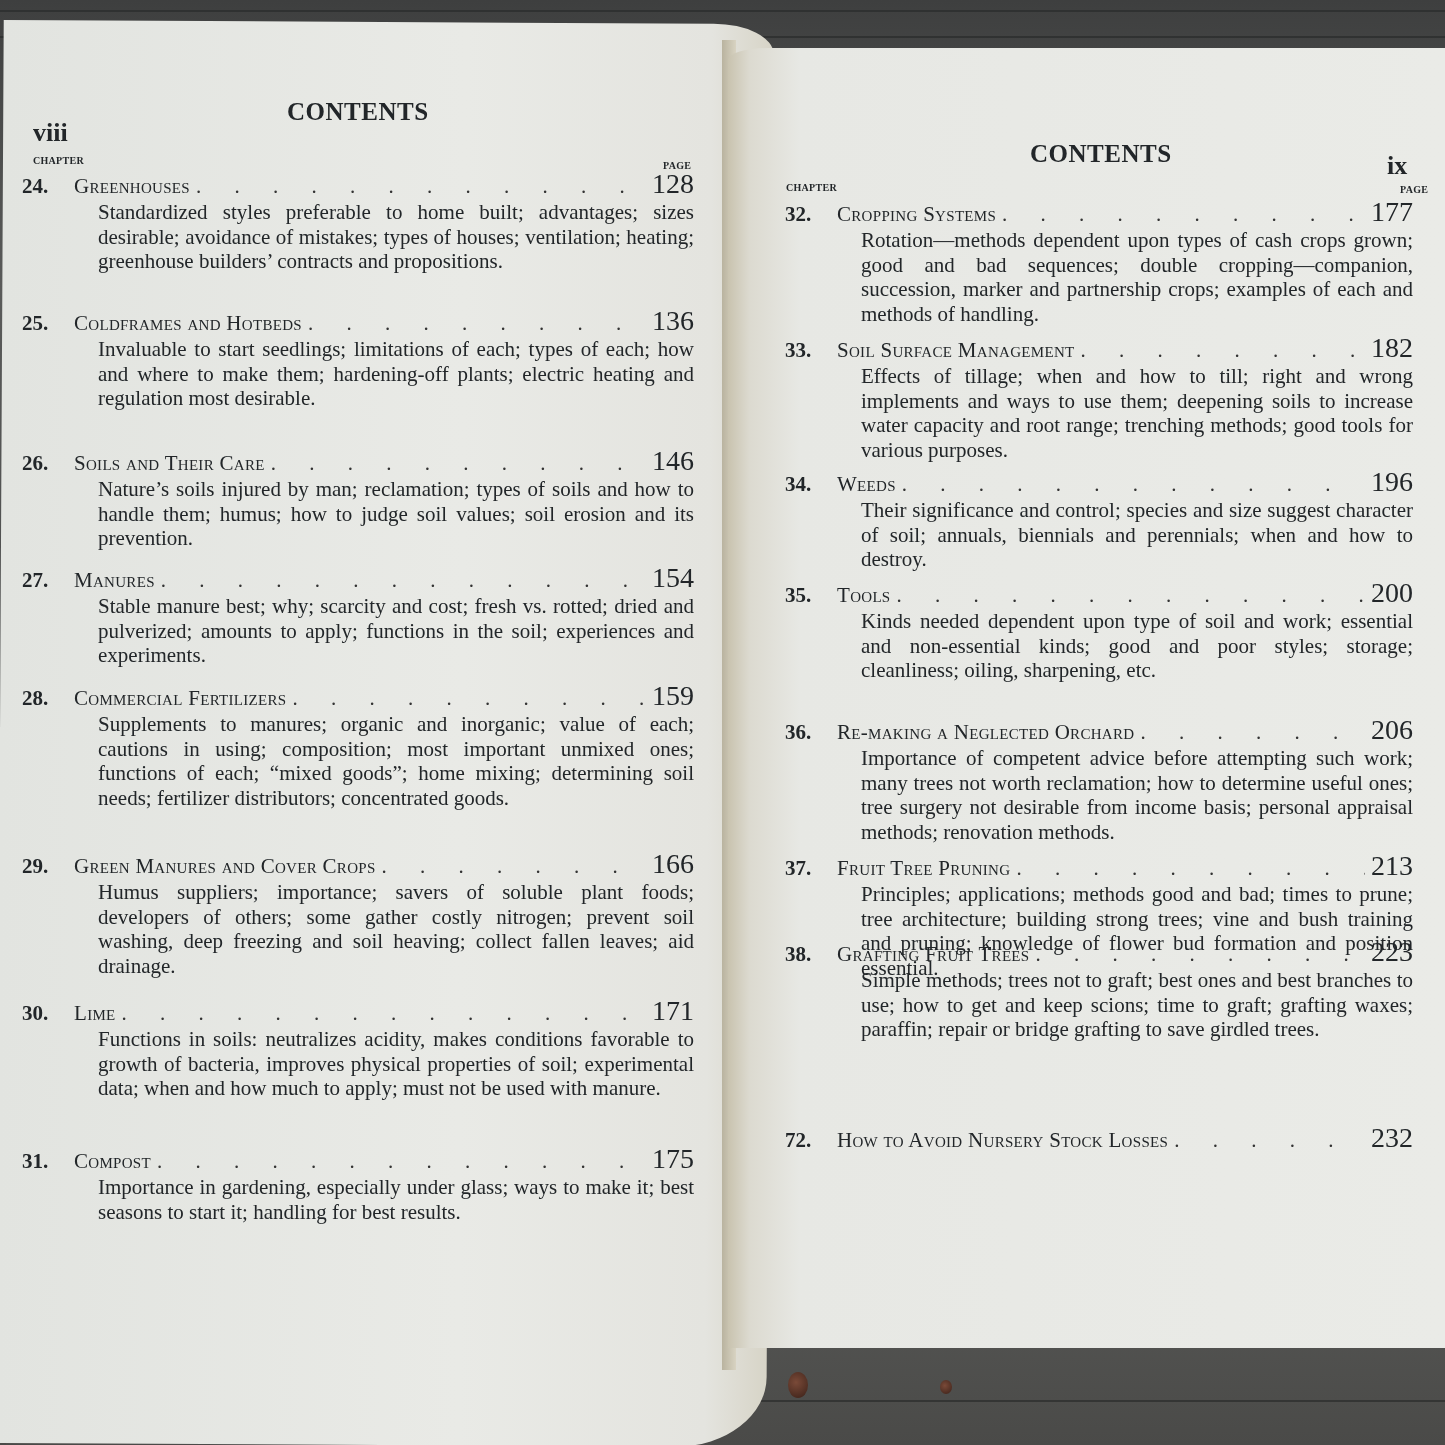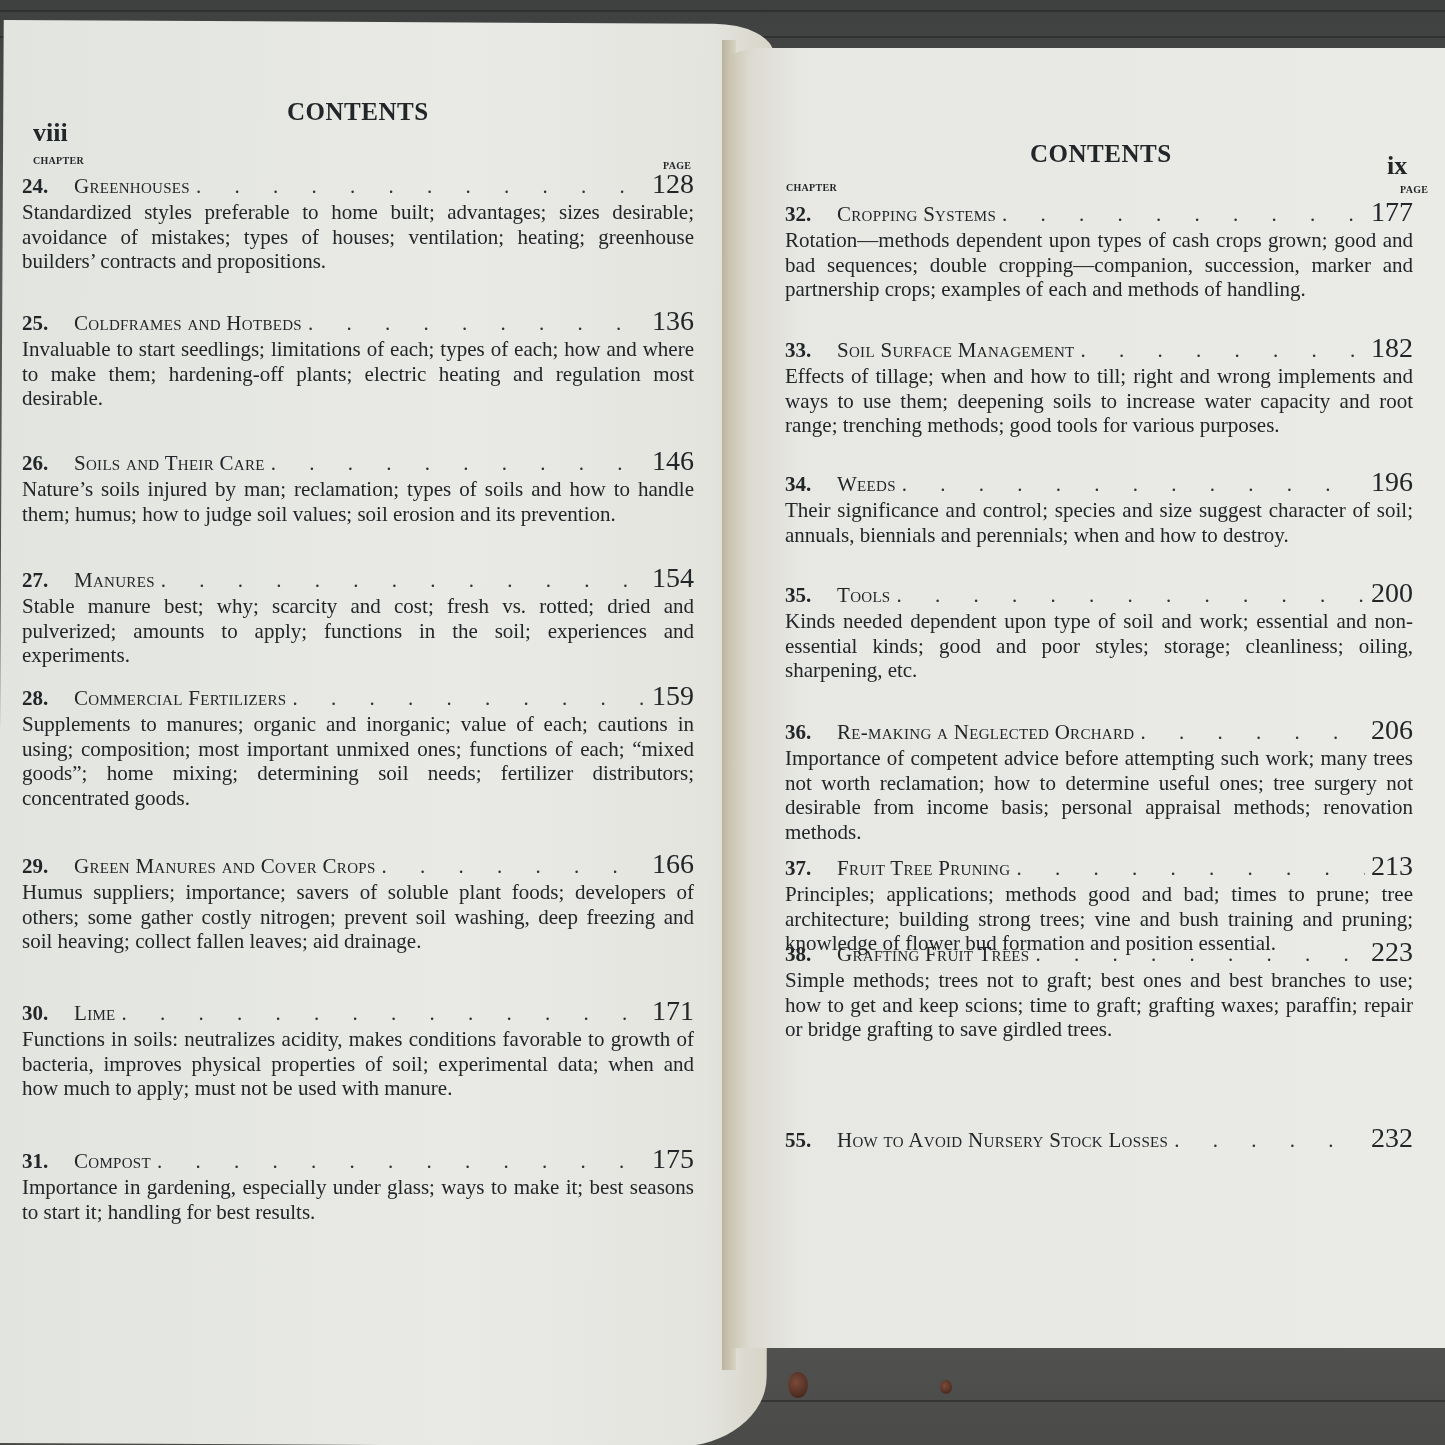--- a/index.html
+++ b/index.html
@@ -29,21 +29,21 @@
     background:linear-gradient(90deg,#b9b39f,#d8d3c2); }
   .folio { position:absolute; font-size:26px; font-weight:bold; }
   .running-head { position:absolute; font-size:25px; letter-spacing:.5px;font-weight:bold; }
   .col-label { position:absolute; font-size:10px; font-weight:bold; letter-spacing:.3px; text-transform:uppercase; }
   .entry { position:absolute; }
   .entry-head { display:flex; align-items:baseline; font-size:21px; white-space:nowrap; }
   .entry-num { display:inline-block; width:52px; font-weight:bold; }
   .entry-title { font-variant: small-caps; letter-spacing:.3px; }
   .leader { flex:1; overflow:hidden; margin:0 6px; letter-spacing:14px; color:#333; }
   .entry-page { font-size:28px; }
-  .entry-desc { font-size:21px; line-height:24.5px; text-align:justify; text-align-last:left; }
+  .entry-desc { margin-left:76px; font-size:21px; line-height:24.5px; text-align:justify; text-align-last:left; }
   .left-entries .entry { left:22px; width:672px; }
   .right-entries .entry { left:785px; width:628px; }
   .right-entries .entry-desc { }
   .nail { position:absolute; border-radius:50%; background:radial-gradient(circle at 40% 40%, #7a4a38, #3a2018); }
 </style>
 </head>
 <body>
 
 <div class="wood-line" style="top:10px"></div>
 <div class="wood-line" style="top:36px"></div>
@@ -203,20 +203,20 @@
       <div class="entry-head">
           <span class="entry-num">38.</span>
           <span class="entry-title">Grafting Fruit Trees</span>
           <span class="leader">. . . . . . . . . . . . . . . . . . . . . . . . . . . . . . . .</span>
           <span class="entry-page">223</span>
         </div>
       <div class="entry-desc">Simple methods; trees not to graft; best ones and best branches to use; how to get and keep scions; time to graft; grafting waxes; paraffin; repair or bridge grafting to save girdled trees.</div>
     </div>
     <div class="entry" style="top:1122px">
       <div class="entry-head">
-          <span class="entry-num">55.</span>
+          <span class="entry-num">72.</span>
           <span class="entry-title">How to Avoid Nursery Stock Losses</span>
           <span class="leader">. . . . . . . . . . . . . . . . . . . . . . . . . . . . . . . .</span>
           <span class="entry-page">232</span>
         </div>
     </div>
   </div>
 </div>
 
 </body></html>

